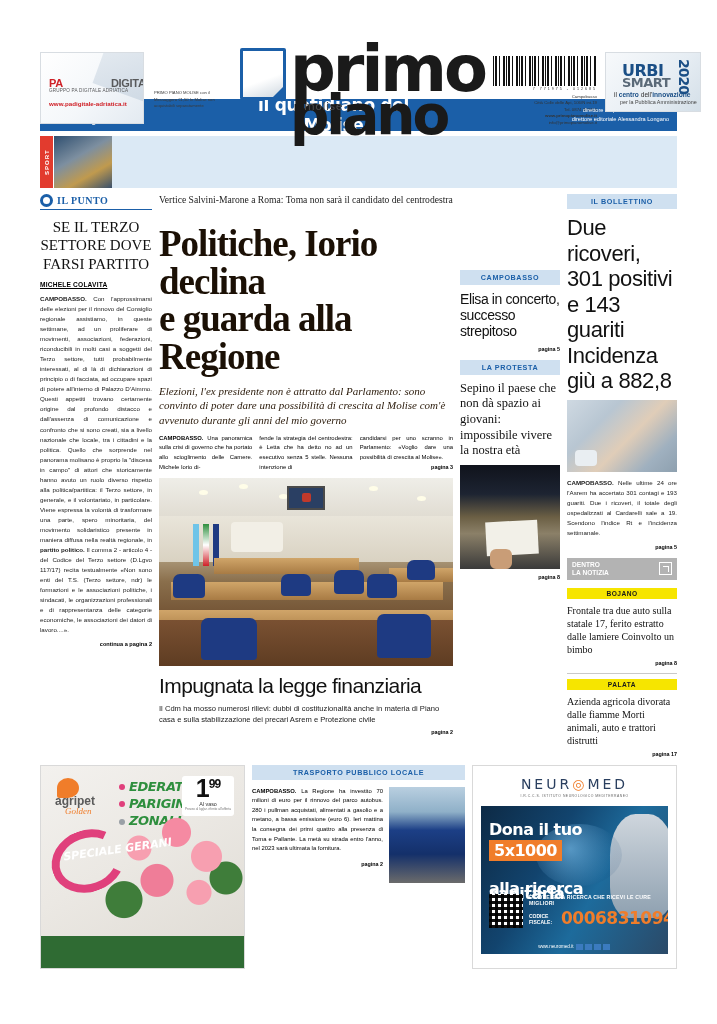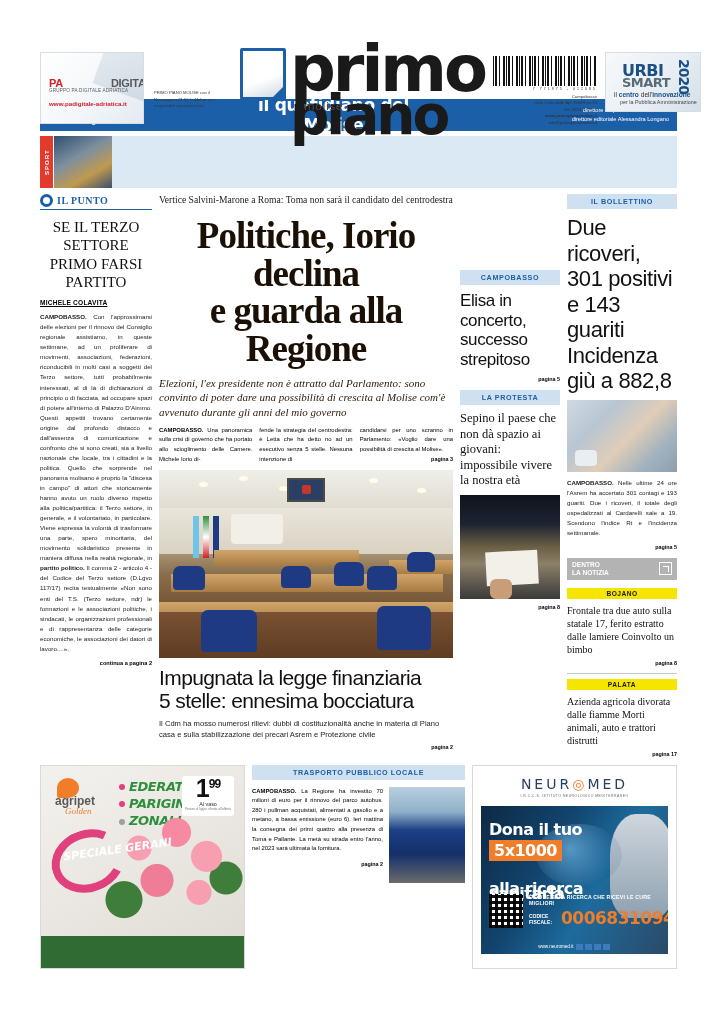--- a/index.html
+++ b/index.html
@@ -99,21 +99,21 @@
   .punto-label { font-size:10px; font-weight:bold; color:#1b5fa8; font-family:"Liberation Serif", serif; letter-spacing:.5px; }
   .punto-title { font-family:"Liberation Serif", serif; font-size:15px; line-height:1.22; text-align:center; margin-top:8px; color:#111; }
   .byline { font-size:6.6px; font-weight:bold; text-decoration:underline; margin-top:8px; letter-spacing:.2px; }
   .body-text { font-size:6.2px; line-height:1.62; text-align:justify; margin-top:6px; color:#1a1a1a; }
   .body-text b { font-weight:bold; }
   .continua { font-size:5.6px; font-weight:bold; text-align:right; margin-top:6px; }
 
   
   .kicker { font-family:"Liberation Serif", serif; font-size:9.6px; color:#222; border-bottom:none; }
   .main-head { font-family:"Liberation Serif", serif; font-weight:bold; font-size:37px; line-height:1.02;
-               letter-spacing:-1px; margin-top:12px; color:#1b1005;text-align:center; }
+               letter-spacing:-1px; margin-top:20px; color:#1b1005; }
   .subhead { font-family:"Liberation Serif", serif; font-style:italic; font-size:11px; line-height:1.3;
              margin-top:8px; color:#2a1a0a; }
   .three-col { display:flex; gap:7px; margin-top:7px; }
   .three-col .c { flex:1 1 0; font-size:5.9px; line-height:1.62; text-align:justify; position:relative; }
   .three-col .c b { font-weight:bold; }
   .pg-ref { font-size:5.4px; font-weight:bold; text-align:right; }
   .main-photo { margin-top:6px; height:188px; position:relative; overflow:hidden;
     background: linear-gradient(180deg,#e8e4da 0%,#dcd6c8 22%,#b9a98c 38%,#8a6f4c 55%,#6d4c2e 78%,#5a3d24 100%); }
   .mp-ceiling { position:absolute; top:0; left:0; right:0; height:48px; background:linear-gradient(180deg,#efeee8,#ddd8cd); }
   .mp-light { position:absolute; width:9px; height:5px; border-radius:50%; background:#fffde8; }
@@ -131,21 +131,21 @@
   
   .tag-blue { background:#cfe0f0; color:#1b5fa8; font-size:7.2px; font-weight:bold; text-align:center;
               padding:3px 0; letter-spacing:.6px; }
   .tag-yellow { background:#f6e500; color:#1a1a1a; font-size:6.6px; font-weight:bold; text-align:center;
                 padding:2px 0; letter-spacing:.5px; }
   .tag-gray { background:#b3b3b3; color:#fff; font-size:6.6px; font-weight:bold; padding:3px 5px;
               display:flex; align-items:center; justify-content:space-between; line-height:1.2; }
   .tag-gray .ico { width:13px; height:13px; border:1.6px solid #fff; position:relative; }
   .tag-gray .ico:after { content:""; position:absolute; left:3px; top:3px; width:5px; height:5px; border:1.4px solid #fff; border-left:none; border-bottom:none; }
 
-  .r-head { font-family:"Liberation Sans", sans-serif; font-size:17px; line-height:1.16; margin-top:6px; color:#111; letter-spacing:-.4px; }
+  .r-head { font-family:"Liberation Sans", sans-serif; font-size:14px; line-height:1.16; margin-top:6px; color:#111; letter-spacing:-.4px; }
   .r-head-serif { font-family:"Liberation Serif", serif; font-size:12.5px; line-height:1.25; margin-top:6px; color:#111; }
   .r-small-serif { font-family:"Liberation Serif", serif; font-size:10px; line-height:1.3; margin-top:5px; color:#111; }
   .hr-thin { border-top:1px solid #c9c9c9; margin:7px 0 5px; }
 
   .photo-covid { height:72px; margin-top:6px;
     background: linear-gradient(135deg,#cfd9e2 0%,#b8c6d2 30%,#e0cdb8 55%,#9fb0bf 80%,#8ea0af 100%); position:relative; }
   .photo-covid:after { content:""; position:absolute; left:8px; bottom:6px; width:22px; height:16px; background:#e9eef2; border-radius:4px; }
   .photo-sepino { height:104px; margin-top:6px;
     background: linear-gradient(180deg,#10131c 0%,#1d2432 28%,#6b5f44 50%,#8b8068 66%,#3a3a3a 100%); position:relative; }
   .photo-sepino .paper { position:absolute; left:26px; bottom:14px; width:52px; height:34px; background:#f2f0e8; transform:rotate(-3deg); }
@@ -273,21 +273,21 @@
     <div class="sport-photo"></div>
   </div>
 
   <div class="grid">
 
     <div class="col-left">
       <div class="punto-head">
         <div class="punto-dot"></div>
         <div class="punto-label">IL PUNTO</div>
       </div>
-      <div class="punto-title">SE IL TERZO SETTORE PRIMO FARSI PARTITO</div>
+      <div class="punto-title">SE IL TERZO SETTORE DOVE FARSI PARTITO</div>
       <div class="byline">MICHELE COLAVITA</div>
       <div class="body-text"><b>CAMPOBASSO.</b><span> Con l'approssimarsi delle elezioni per il rinnovo del Consiglio regionale assistiamo, in queste settimane, ad un proliferare di movimenti, associazioni, federazioni, riconducibili in molti casi a soggetti del Terzo settore, tutti probabilmente interessati, al di là di dichiarazioni di principio o di facciata, ad occupare spazi di potere all'interno di Palazzo D'Aimmo. Questi appetiti trovano certamente origine dal profondo distacco e dall'assenza di comunicazione e confronto che si sono creati, sia a livello nazionale che locale, tra i cittadini e la politica. Quello che sorprende nel panorama molisano è proprio la "discesa in campo" di attori che storicamente hanno avuto un ruolo diverso rispetto alla politica/partitica: il Terzo settore, in generale, e il volontariato, in particolare. Viene espressa la volontà di trasformare una parte, spero minoritaria, del movimento solidaristico presente in maniera diffusa nella realtà regionale, in </span><b>partito politico.</b><span> Il comma 2 - articolo 4 - del Codice del Terzo settore (D.Lgvo 117/17) recita testualmente «Non sono enti del T.S. (Terzo settore, ndr) le formazioni e le associazioni politiche, i sindacati, le organizzazioni professionali e di rappresentanza delle categorie economiche, le associazioni dei datori di lavoro....».</span></div>
       <div class="continua">continua a pagina 2</div>
     </div>
 
     <div class="col-center">
       <div class="kicker">Vertice Salvini-Marone a Roma:  Toma non sarà il candidato del centrodestra</div>
       <div class="main-head">
         <div>Politiche, Iorio declina</div>
         <div>e guarda alla Regione</div>
@@ -321,21 +321,20 @@
         <div class="mp-chair" style="left:175px;top:92px;width:30px;height:24px"></div>
         <div class="mp-chair" style="left:208px;top:96px;width:30px;height:24px"></div>
         <div class="mp-chair" style="left:248px;top:82px;width:28px;height:20px"></div>
         <div class="mp-floor"></div>
         <div class="mp-chair" style="left:42px;top:140px;width:56px;height:42px"></div>
         <div class="mp-chair" style="left:218px;top:136px;width:54px;height:44px"></div>
       </div>
 
       <div class="sec-head">
         <div>Impugnata la legge finanziaria</div>
-        <div>5 stelle: ennesima bocciatura</div>
       </div>
       <div class="sec-sub">Il Cdm ha mosso numerosi rilievi: dubbi di costituzionalità anche in materia di Piano casa e sulla stabilizzazione dei precari Asrem e Protezione civile</div>
       <div class="pg-ref" style="margin-top:4px">pagina 2</div>
     </div>
 
     <div class="col-r1">
       <div class="tag-blue" style="margin-top:76px">CAMPOBASSO</div>
       <div class="r-head">Elisa in concerto, successo strepitoso</div>
       <div class="pg-ref" style="margin-top:6px">pagina 5</div>
       <div class="tag-blue" style="margin-top:8px">LA PROTESTA</div>

